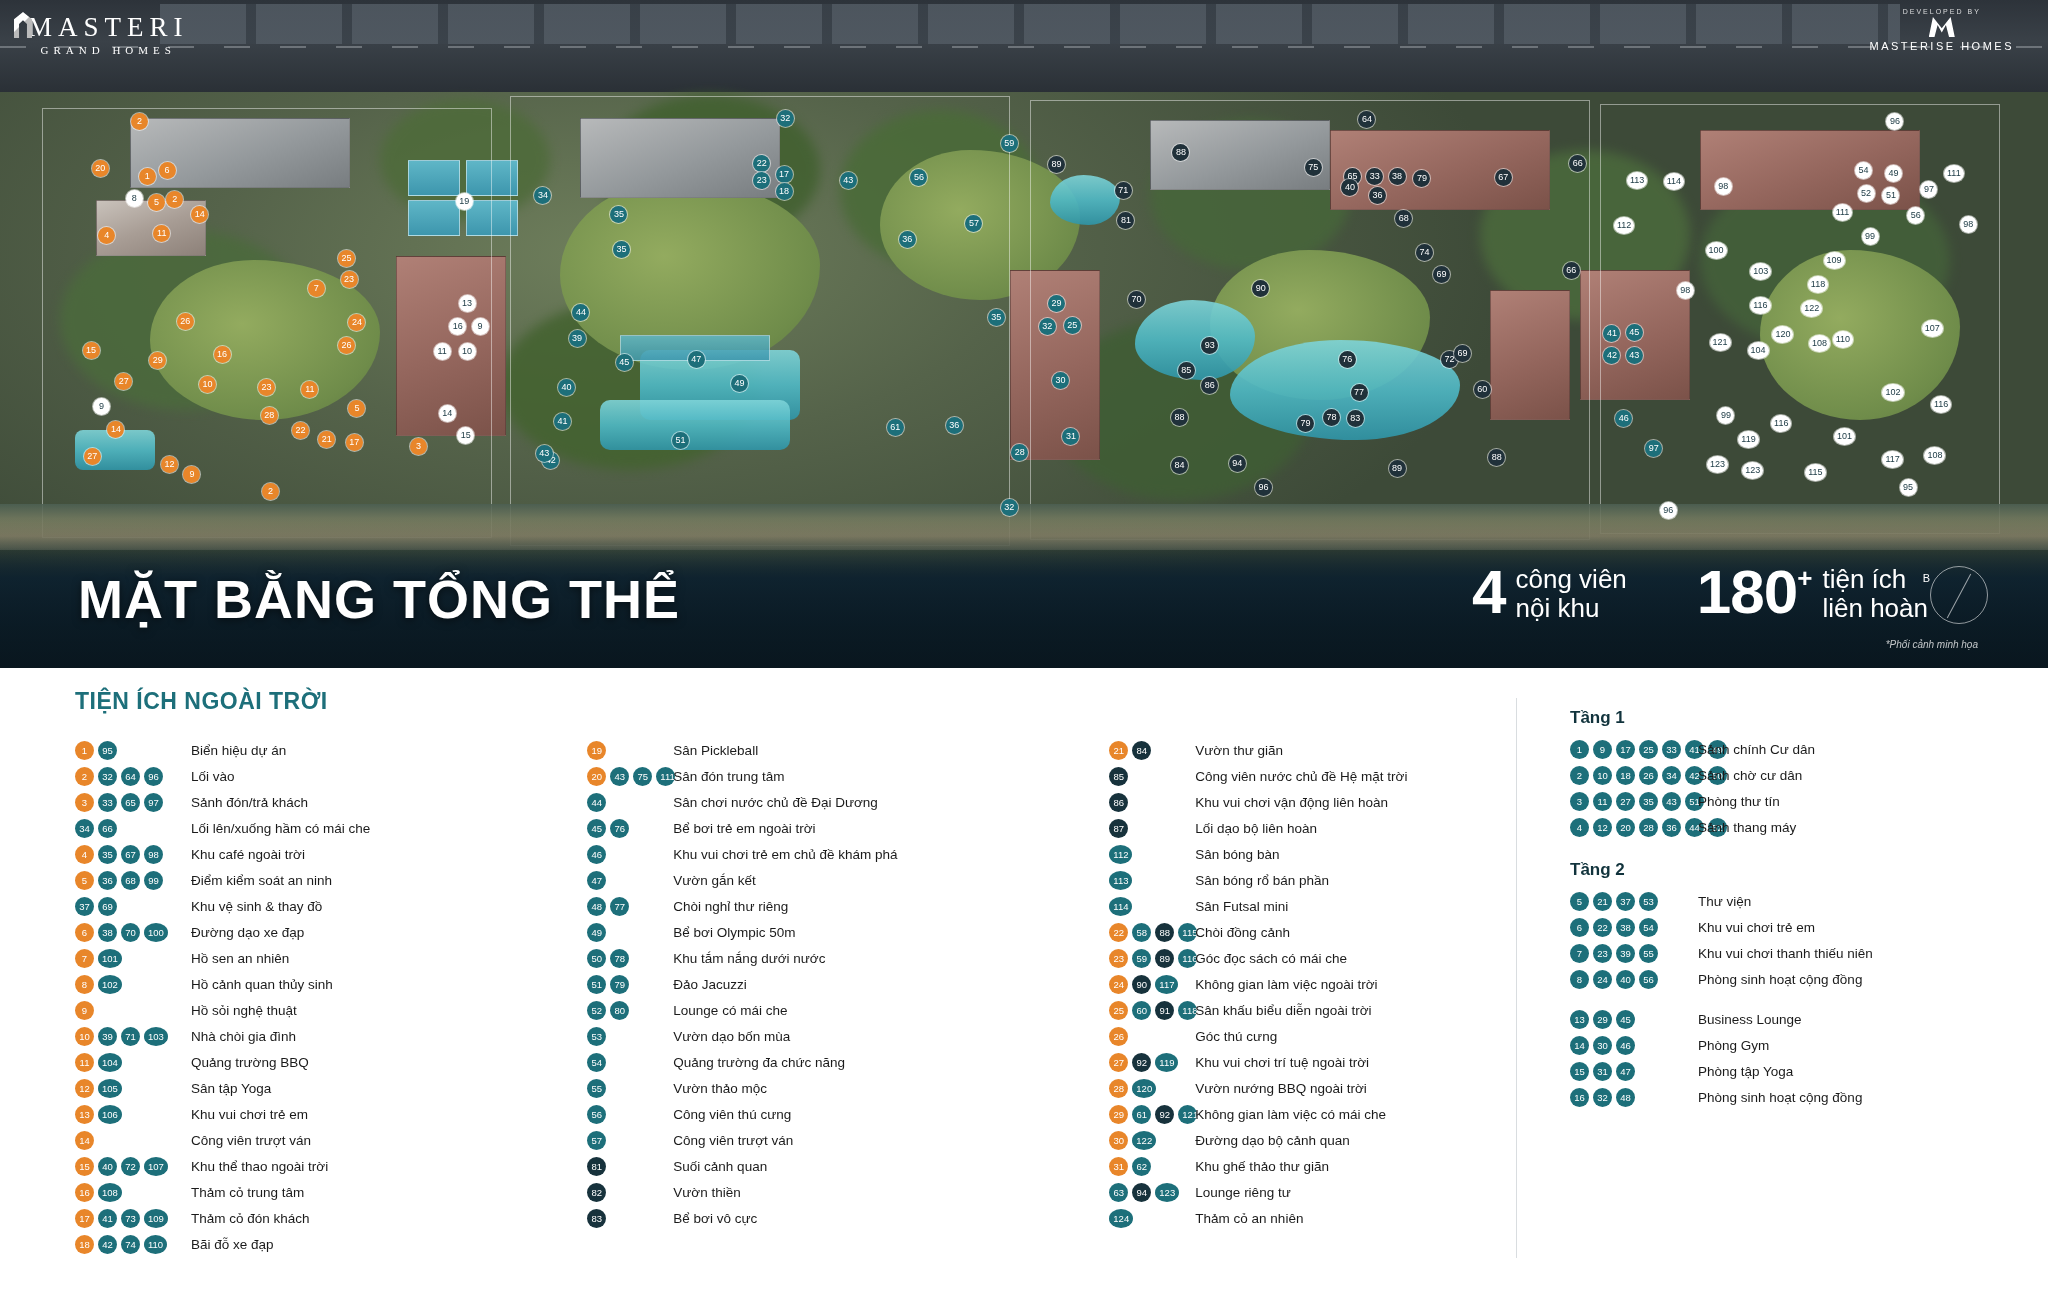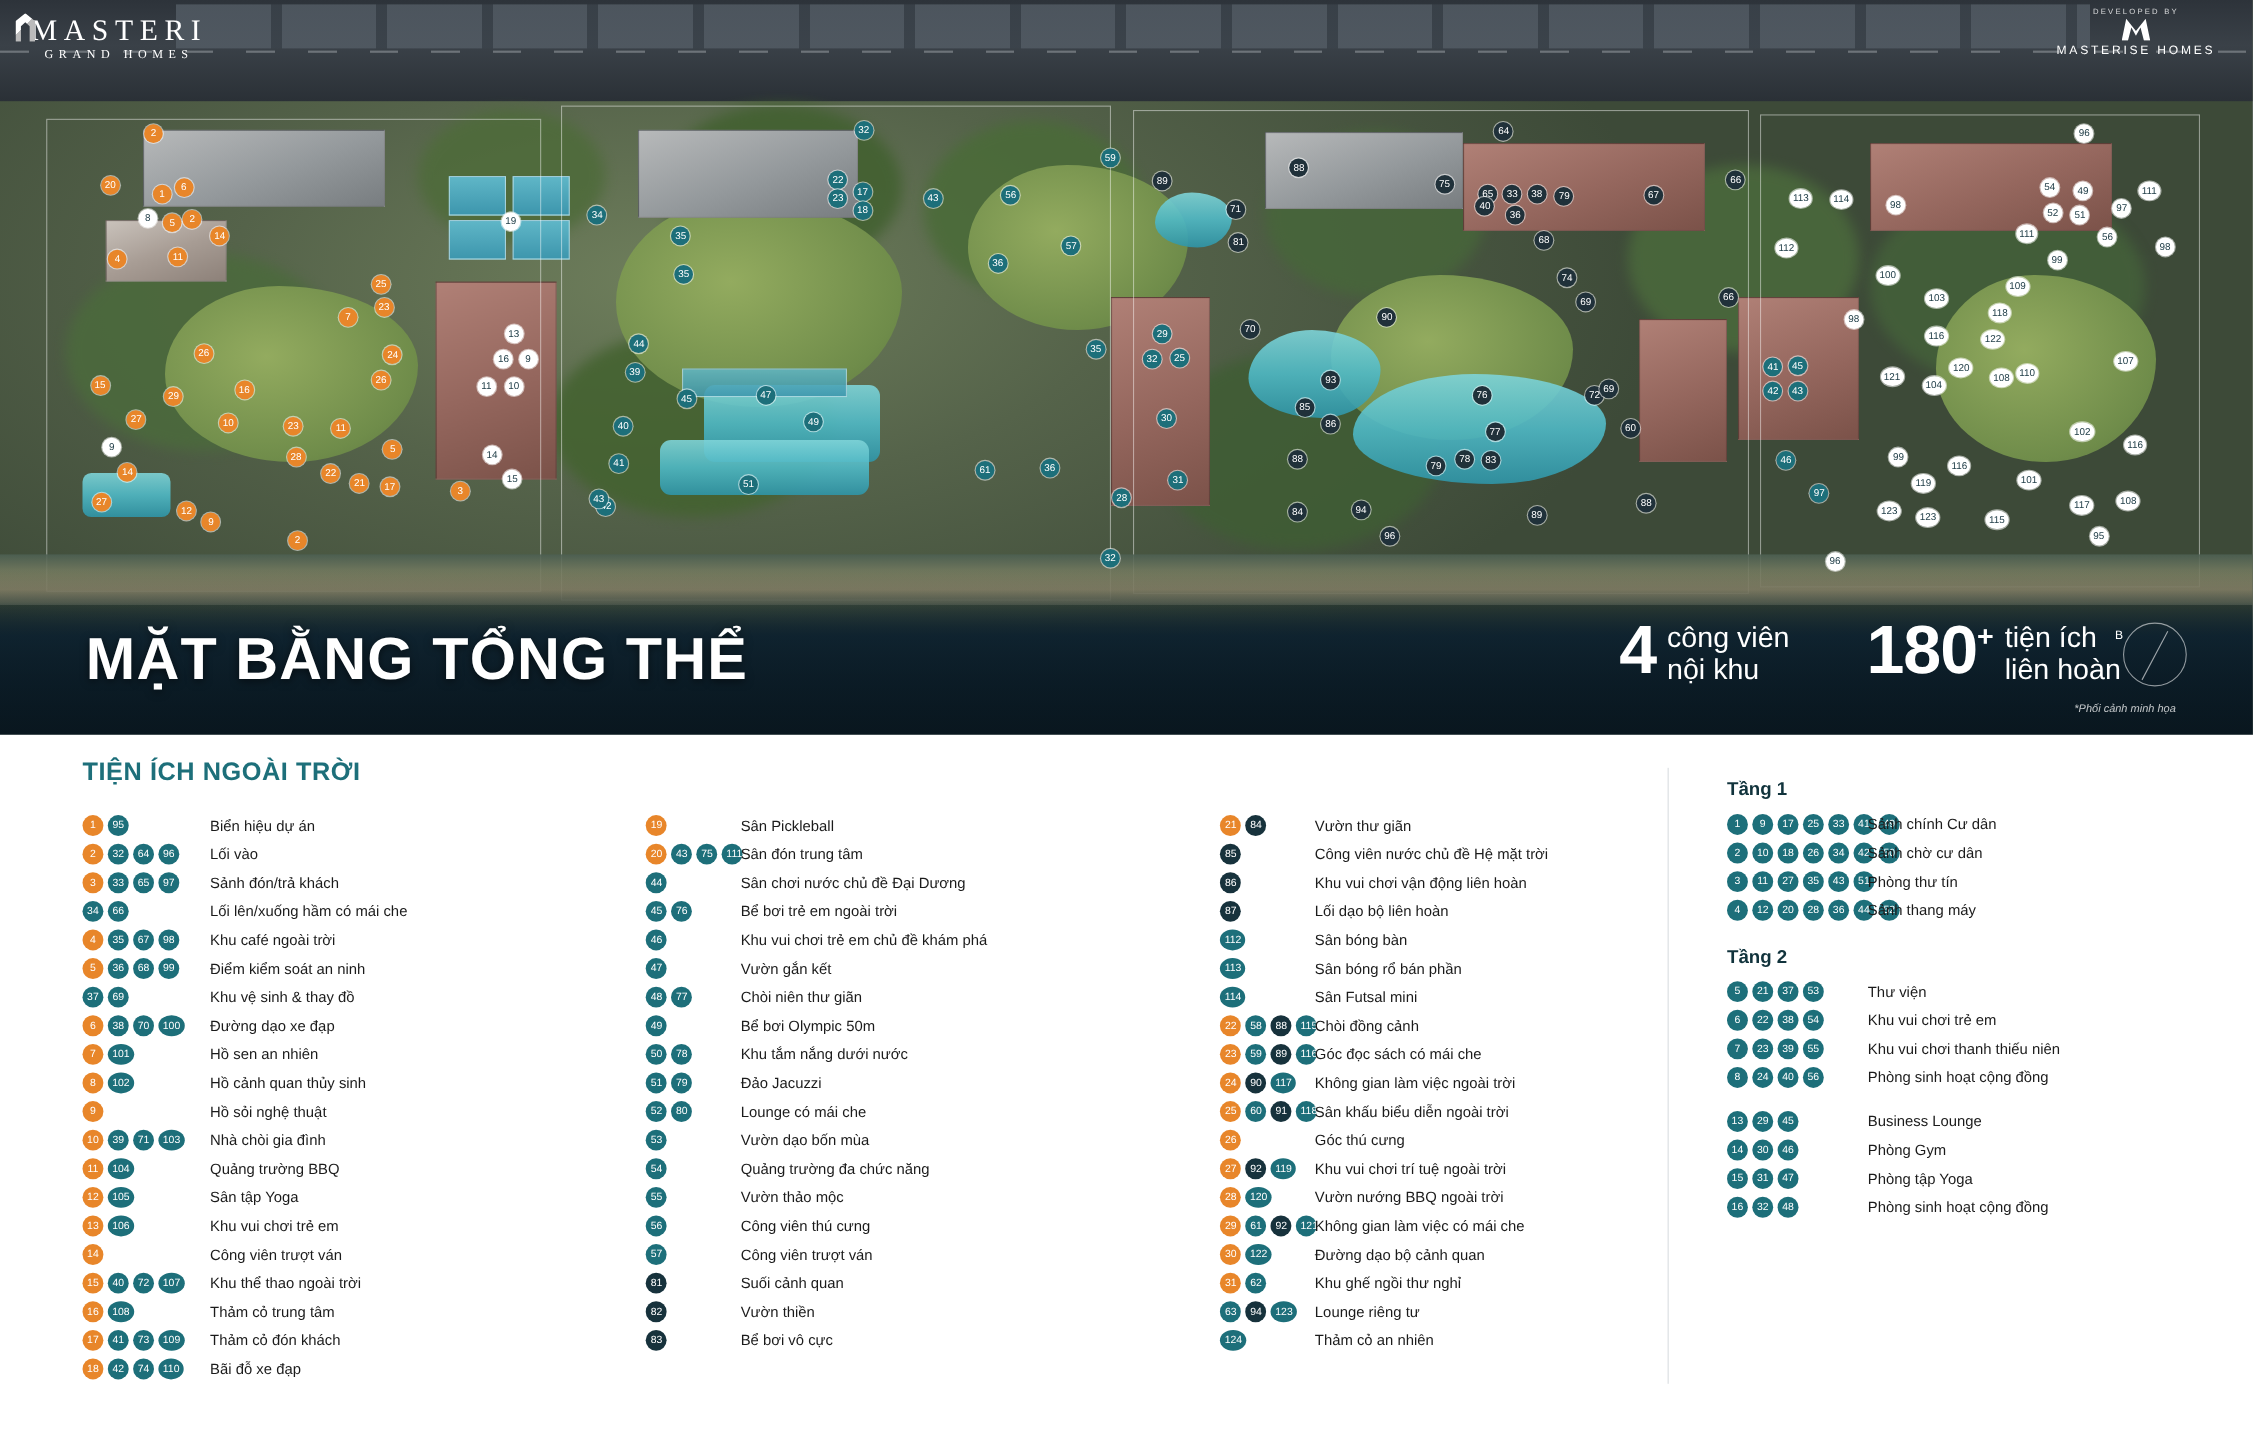--- a/index.html
+++ b/index.html
@@ -649,21 +649,21 @@
             <div class="badges">
               <span class="badge b-teal">47</span>
             </div>
             <div class="ltext">Vườn gắn kết</div>
           </div>
           <div class="lrow">
             <div class="badges">
               <span class="badge b-teal">48</span>
               <span class="badge b-teal">77</span>
             </div>
-            <div class="ltext">Chòi niên thư giãn</div>
+            <div class="ltext">Chòi nghỉ thư riêng</div>
           </div>
           <div class="lrow">
             <div class="badges">
               <span class="badge b-teal">49</span>
             </div>
             <div class="ltext">Bể bơi Olympic 50m</div>
           </div>
           <div class="lrow">
             <div class="badges">
               <span class="badge b-teal">50</span>
@@ -848,21 +848,21 @@
               <span class="badge b-orange">30</span>
               <span class="badge b-teal">122</span>
             </div>
             <div class="ltext">Đường dạo bộ cảnh quan</div>
           </div>
           <div class="lrow">
             <div class="badges">
               <span class="badge b-orange">31</span>
               <span class="badge b-teal">62</span>
             </div>
-            <div class="ltext">Khu ghế ngồi thư nghỉ</div>
+            <div class="ltext">Khu ghế thảo thư giãn</div>
           </div>
           <div class="lrow">
             <div class="badges">
               <span class="badge b-teal">63</span>
               <span class="badge b-dark">94</span>
               <span class="badge b-teal">123</span>
             </div>
             <div class="ltext">Lounge riêng tư</div>
           </div>
           <div class="lrow">

